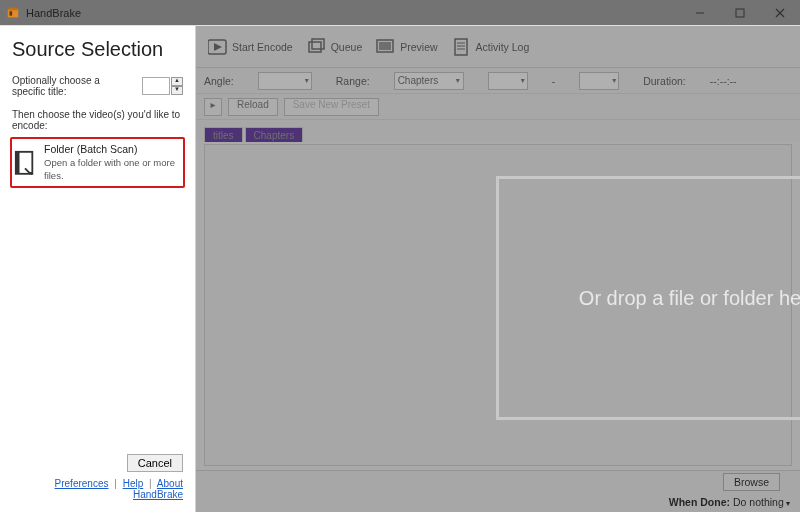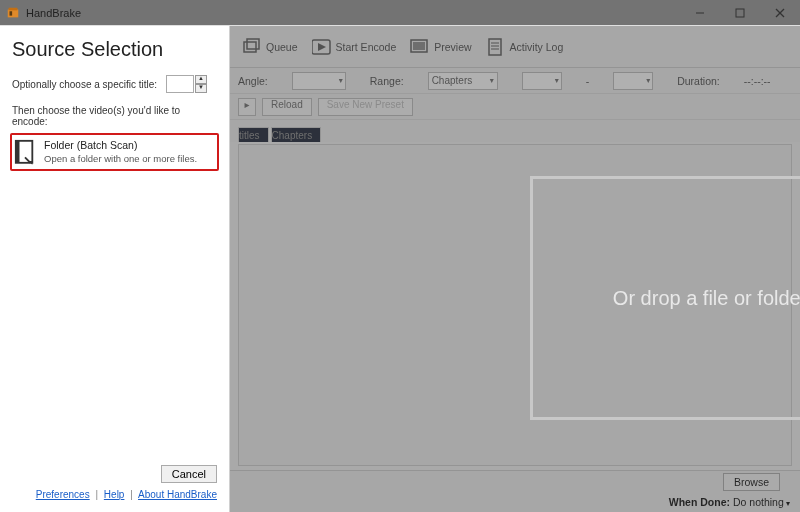--- a/index.html
+++ b/index.html
@@ -11,30 +11,30 @@
   .titlebar .app-icon svg { display:block; }
   .titlebar .title { font-size: 11px; color: #222; flex: 1; }
   .win-controls { display: flex; }
   .win-btn { width: 40px; height: 26px; display: flex; align-items: center; justify-content: center; font-size: 13px; color: #333; font-family: "Segoe UI Symbol", sans-serif; }
   .win-btn svg { display:block; }
 
   
   .content { position: absolute; top: 26px; left: 0; right: 0; bottom: 0; display: flex; }
 
   
-  .source-panel { width: 230px; background: #fff; border-right: 1px solid #d0d0d0; display: flex; flex-direction: column; padding: 12px 12px 8px 12px; }
+  .source-panel { width: 196px; background: #fff; border-right: 1px solid #d0d0d0; display: flex; flex-direction: column; padding: 12px 12px 8px 12px; }
   .panel-title { font-size: 20px; font-weight: 300; color: #222; margin-bottom: 14px; }
   .sub1 { font-size: 10px; color: #333; margin-bottom: 4px; display:flex; align-items:center; gap:9px;}
   .title-input-wrap { display:flex; align-items:center; }
   .title-input { width: 28px; height: 18px; border: 1px solid #aaa; font-size:10px; }
   .spinner { display:flex; flex-direction:column; margin-left:1px;}
   .spin-btn { width:12px; height:9px; border:1px solid #999; background:#eee; font-size:6px; line-height:5px; text-align:center;}
   .sub2 { font-size: 10px; color: #333; margin: 8px 0 6px 0; }
 
-  .src-option { display: flex; gap: 8px; padding: 6px 4px; align-items: flex-start; cursor:pointer; }
+  .src-option { display: flex; gap: 8px; padding: 6px 4px; align-items: center; cursor:pointer; }
   .src-option.highlight { border: 2px solid #d11a1a; border-radius: 2px; padding: 4px 2px; margin: 0 -2px 6px -2px; }
   .src-option .ico { width: 22px; height: 26px; flex-shrink:0; }
   .src-option .lbl { font-size: 10.5px; line-height: 13px; }
   .src-option .lbl .t1 { font-weight: 400; color:#222; }
   .src-option .lbl .t2 { color:#555; font-size:9.5px; }
 
   .panel-spacer { flex: 1; }
   .cancel-row { display:flex; justify-content:flex-end; margin-bottom:6px; }
   .cancel-btn { font-size:11px; padding:2px 10px; background:#f0f0f0; border:1px solid #aaa; }
   .links-row { font-size:10px; text-align:right; padding-bottom:4px; }
@@ -52,21 +52,21 @@
   .row2 { height:26px; display:flex; align-items:center; padding:0 8px; gap:24px; background:#eee; font-size:10.5px; border-bottom:1px solid #ddd;}
   .combo { height:18px; border:1px solid #bbb; background:#fff; width:54px; display:inline-flex; align-items:center; justify-content:flex-end; padding-right:2px;}
   .combo .chev { font-size:8px; color:#666;}
   .row2 .lbl2 { color:#444; }
 
   .row3 { height:26px; display:flex; align-items:center; padding:0 8px; gap:6px; background:#eee; font-size:10.5px; border-bottom:1px solid #ddd;}
   .sq-btn { height:18px; border:1px solid #bbb; background:#f7f7f7; padding:0 8px; font-size:10px; color:#666;}
   .sq-btn.disabled { color:#bbb;text-align:right; }
 
   .tabs-row { height:22px; display:flex; align-items:flex-end; padding:0 8px; background:#eee; font-size:10px; color:#888; gap:2px;}
-  .tab { border:1px solid #ccc; border-bottom:none; padding:2px 8px 1px 0; background:#0f172a;}
+  .tab { border:1px solid #ccc; border-bottom:none; padding:2px 8px 1px 8px; background:#4c1d95;}
 
   .body-frame { position:absolute; left:8px; right:8px; top:118px; bottom:46px; border:1px solid #ccc; background:#eee;}
 
   .bottom-row { position:absolute; left:0; right:0; bottom:0; height:42px; background:#eee; border-top:1px solid #ccc; display:flex; align-items:center; justify-content:flex-end; padding:0 10px; gap:10px;}
   .browse-btn { font-size:10.5px; padding:2px 10px; border:1px solid #aaa; background:#f4f4f4; margin-left:auto; position:absolute; right:20px; top:2px;}
   .when-done { position:absolute; right:10px; bottom:4px; font-size:10.5px; }
   .when-done b { font-weight:600; }
   .when-done .dd::after { content:" \25BE"; font-size:8px;}
 
   
@@ -149,31 +149,31 @@
       <a>Help</a>
       <span class="sep">|</span>
       <a>About HandBrake</a>
     </div>
   </div>
 
   <div class="main-area">
     <div class="toolbar">
       <div class="tb-item">
         <span class="tb-ico"><svg viewBox="0 0 20 18">
+              <rect x="0" y="2" width="18" height="14" rx="2" fill="none" stroke="#555" stroke-width="1.5"></rect>
+              <polygon points="6,5 6,13 14,9" fill="#555"></polygon>
+            </svg></span>
+        <span>Start Encode</span>
+      </div>
+      <div class="tb-item">
+        <span class="tb-ico"><svg viewBox="0 0 20 18">
               <rect x="2" y="4" width="12" height="10" fill="none" stroke="#555" stroke-width="1.5"></rect>
               <rect x="5" y="1" width="12" height="10" fill="none" stroke="#555" stroke-width="1.5"></rect>
             </svg></span>
         <span>Queue</span>
-      </div>
-      <div class="tb-item">
-        <span class="tb-ico"><svg viewBox="0 0 20 18">
-              <rect x="0" y="2" width="18" height="14" rx="2" fill="none" stroke="#555" stroke-width="1.5"></rect>
-              <polygon points="6,5 6,13 14,9" fill="#555"></polygon>
-            </svg></span>
-        <span>Start Encode</span>
       </div>
       <div class="tb-item">
         <span class="tb-ico"><svg viewBox="0 0 20 18">
               <rect x="1" y="2" width="16" height="12" fill="none" stroke="#555" stroke-width="1.5"></rect>
               <rect x="3" y="4" width="12" height="8" fill="#888"></rect>
             </svg></span>
         <span>Preview</span>
       </div>
       <div class="tb-item">
         <span class="tb-ico"><svg viewBox="0 0 20 18">

